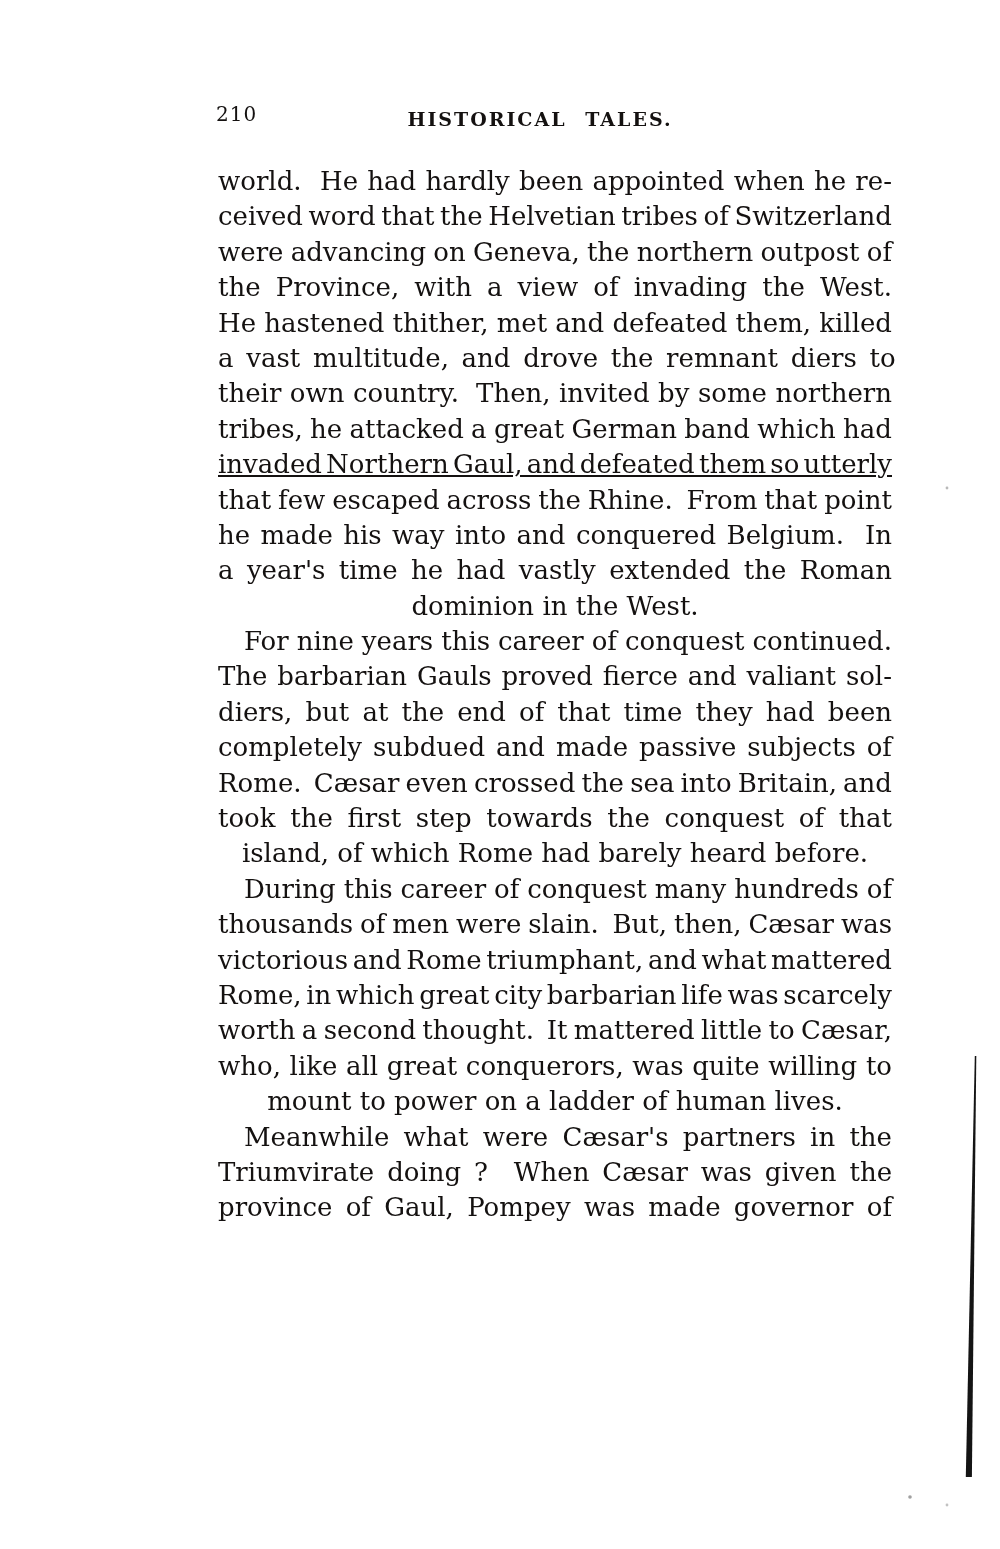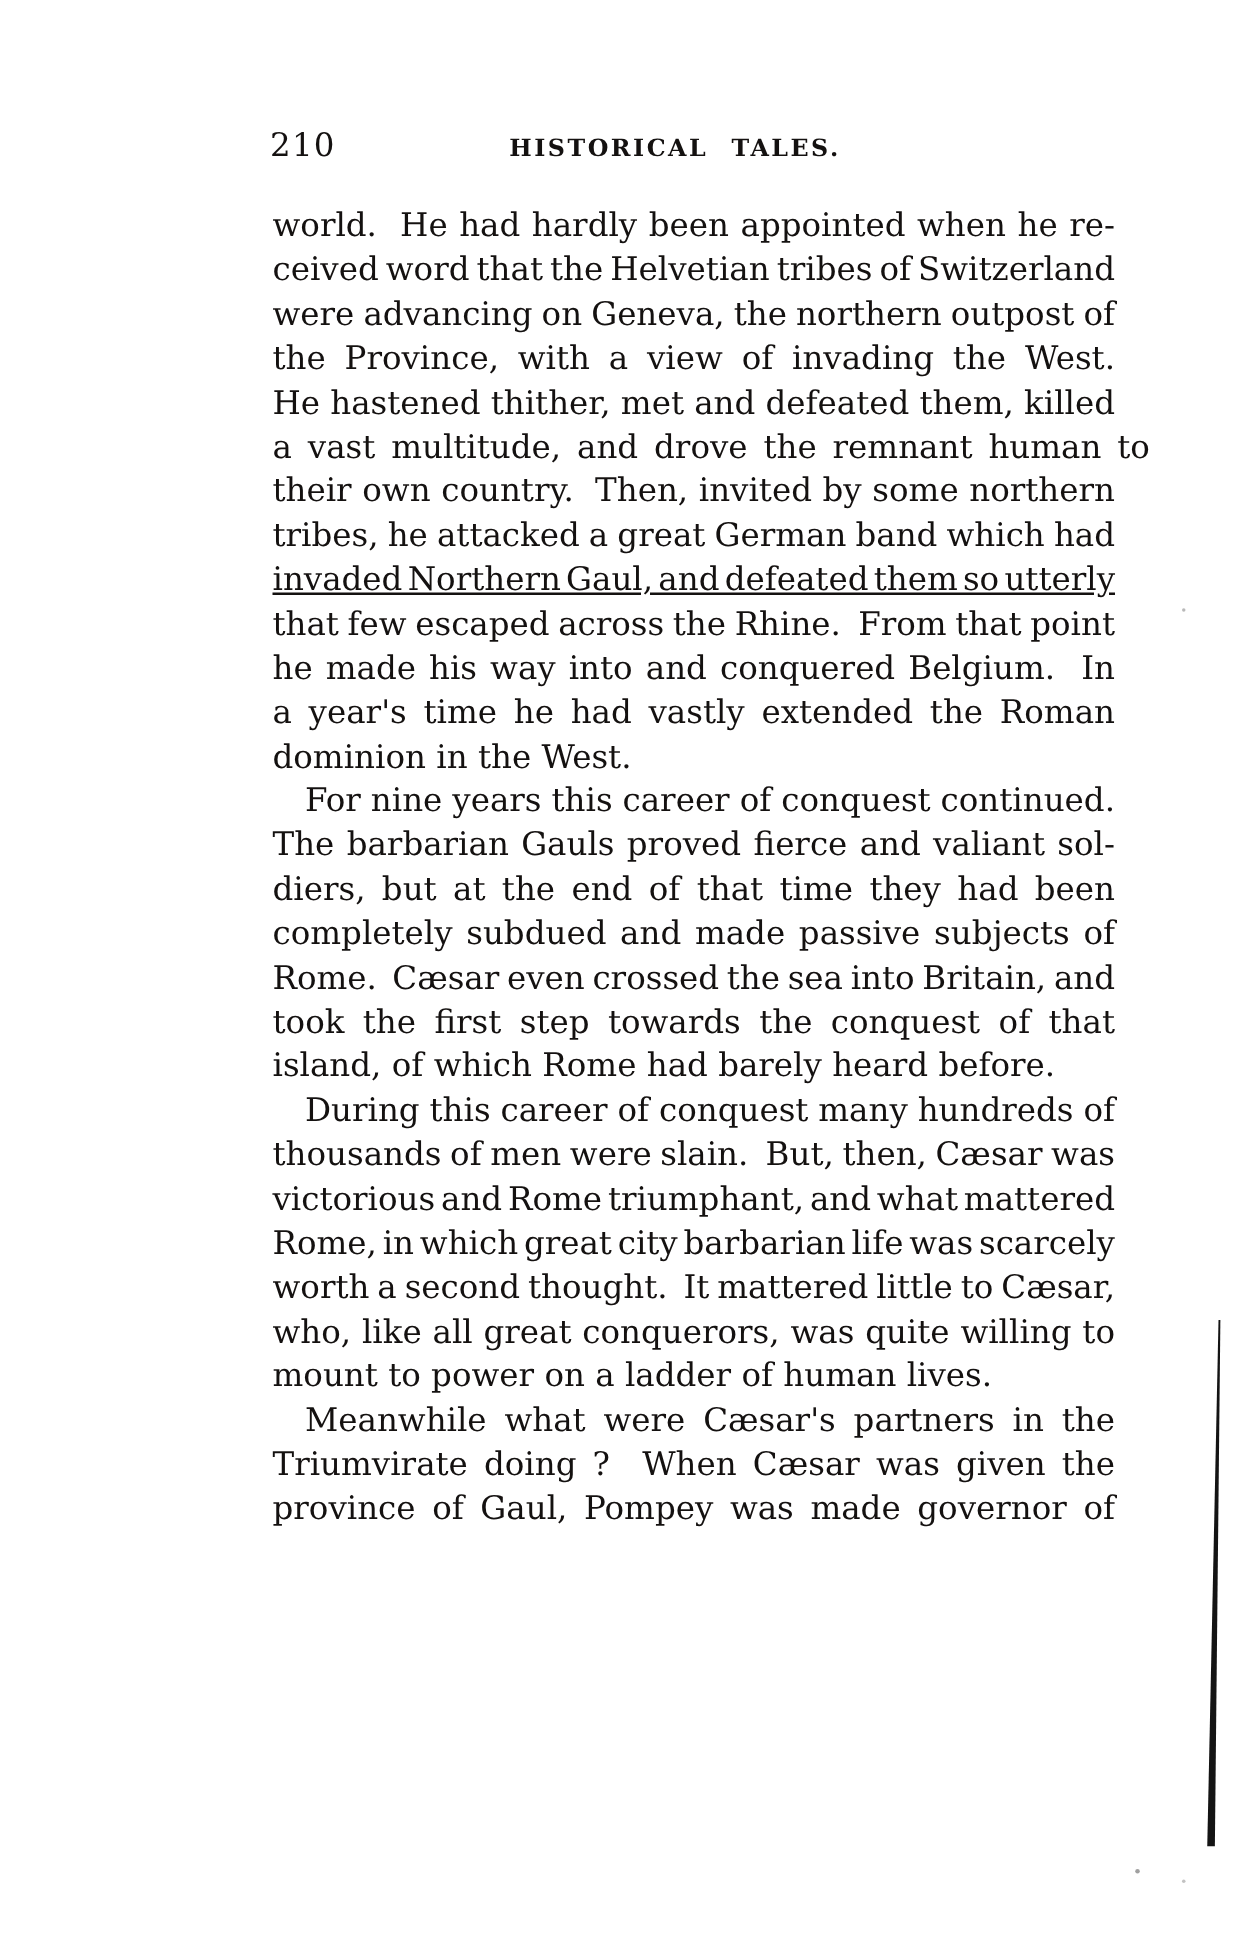--- a/index.html
+++ b/index.html
@@ -10,41 +10,41 @@
     height: 1549px;
     background: #ffffff;
     overflow: hidden;
     font-family: "DejaVu Serif", serif;
     color: #141110;
   }
   .page-number {
     position: absolute;
     left: 216px;
     top: 102px;
-    font-size: 26px;
+    font-size: 20px;
     letter-spacing: 1px;
   }
   .running-title {
     position: absolute;
     left: 540px;
     top: 108px;
     transform: translateX(-50%);
     font-size: 19px;
     font-weight: bold;
     letter-spacing: 2px;
     word-spacing: 10px;
     white-space: nowrap;
   }
   .body-text {
     position: absolute;
     left: 218px;
     top: 164px;
     width: 674px;
   }
-  .paragraph { margin: 0; padding: 0; }
+  .paragraph { margin: 0; padding: 0; text-align: center; }
   .line {
     white-space: pre;
     font-size: 26px;
     line-height: 35.4px;
     height: 35.4px;
     overflow: visible;
   }
   .line.indent { text-indent: 26px; }
   .artifact-layer {
     position: absolute;
@@ -62,21 +62,21 @@
 
   <div class="running-title">HISTORICAL TALES.</div>
 
   <main class="body-text">
       <div class="paragraph">
         <div class="line justify" style="word-spacing: 0.97px;"><span>world.  He had hardly been appointed when he re-</span></div>
         <div class="line justify" style="word-spacing: -2.63px;"><span>ceived word that the Helvetian tribes of Switzerland</span></div>
         <div class="line justify" style="word-spacing: -1.02px;"><span>were advancing on Geneva, the northern outpost of</span></div>
         <div class="line justify" style="word-spacing: 6.79px;"><span>the Province, with a view of invading the West.</span></div>
         <div class="line justify" style="word-spacing: -0.1px;"><span>He hastened thither, met and defeated them, killed</span></div>
-        <div class="line justify" style="word-spacing: 4.46px;"><span>a vast multitude, and drove the remnant human to</span></div>
+        <div class="line justify" style="word-spacing: 4.46px;"><span>a vast multitude, and drove the remnant diers to</span></div>
         <div class="line justify" style="word-spacing: 0.23px;"><span>their own country.  Then, invited by some northern</span></div>
         <div class="line justify" style="word-spacing: -0.97px;"><span>tribes, he attacked a great German band which had</span></div>
         <div class="line justify" style="word-spacing: -4.08px; text-decoration: underline;"><span>invaded Northern Gaul, and defeated them so utterly</span></div>
         <div class="line justify" style="word-spacing: -1.38px;"><span>that few escaped across the Rhine.  From that point</span></div>
         <div class="line justify" style="word-spacing: 2.19px;"><span>he made his way into and conquered Belgium.  In</span></div>
         <div class="line justify" style="word-spacing: 5.13px;"><span>a year's time he had vastly extended the Roman</span></div>
         <div class="line"><span>dominion in the West.</span></div>
       </div>
       <div class="paragraph">
         <div class="line indent justify" style="word-spacing: -0.28px;"><span>For nine years this career of conquest continued.</span></div>

